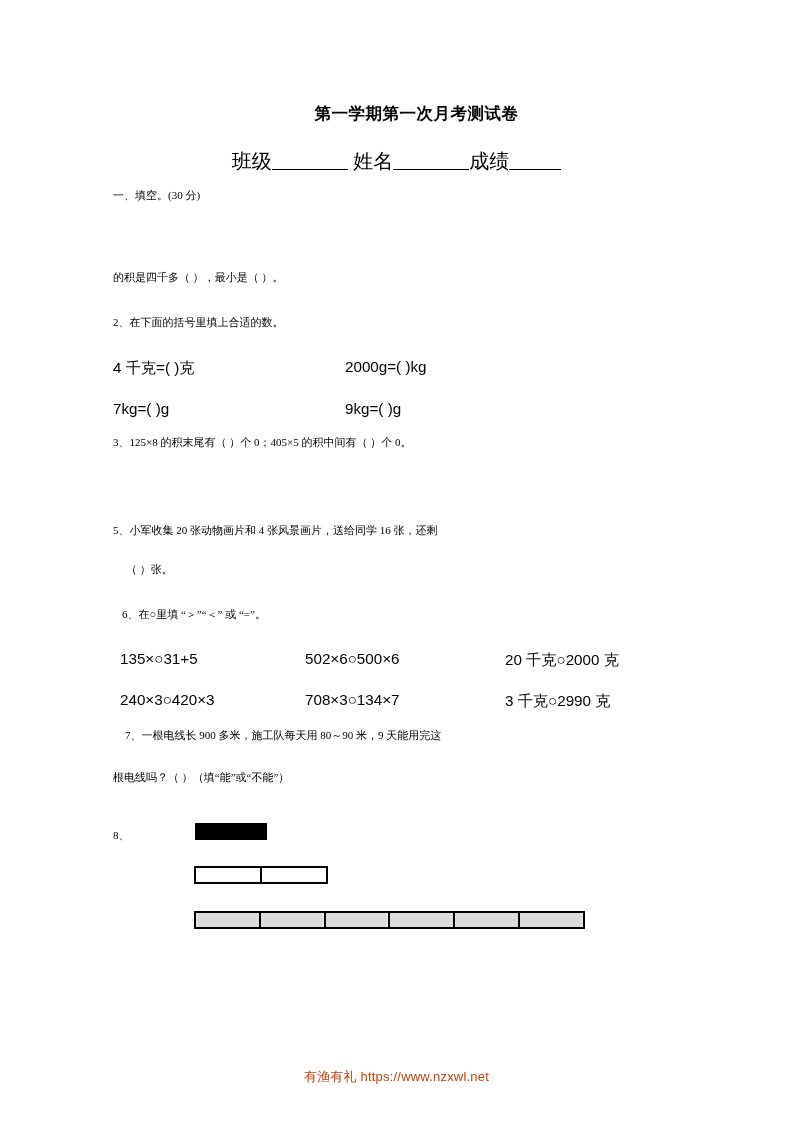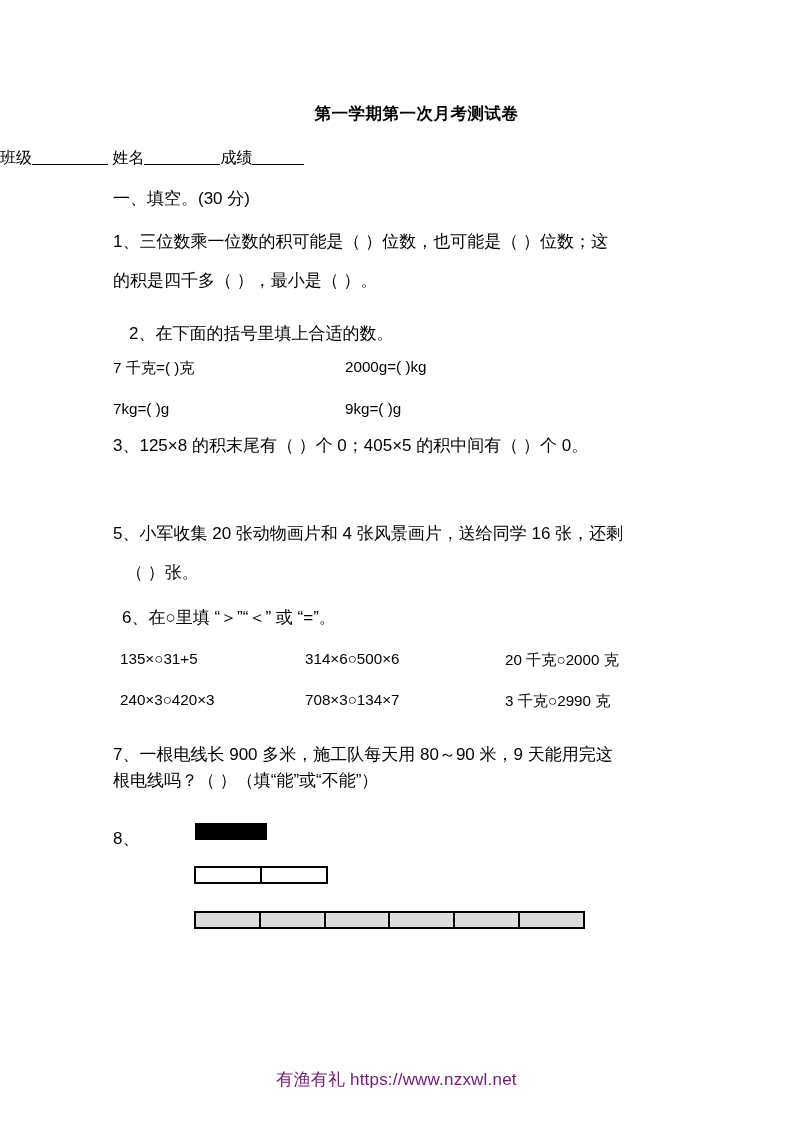--- a/index.html
+++ b/index.html
@@ -32,45 +32,46 @@
     font-weight: bold;
     letter-spacing: 0.5px;
     padding-left: 20px;
   }
 
   .header-line {
     position: absolute;
     left: 0;
     top: 148px;
     width: 793px;
-    text-align: left;
-    font-size: 16px;
+    text-align: center;
+    font-size: 20px;
   }
   .header-line .blank-lg { display:inline-block; width:76px; border-bottom:1px solid #000; vertical-align: -2px;}
   .header-line .blank-md { display:inline-block; width:76px; border-bottom:1px solid #000; vertical-align: -2px;}
   .header-line .blank-sm { display:inline-block; width:52px; border-bottom:1px solid #000; vertical-align: -2px;}
 
   .body-text {
     position: absolute;
     left: 113px;
-    font-size: 17px;
+    font-size: 11px;
     line-height: 1.0;
     white-space: nowrap;
+    font-family: Liberation Serif, serif;
   }
 
   .section-head { top: 190px; }
   .q1-l1 { top: 233px; }
   .q1-l2 { top: 272px; }
-  .q2-head { top: 325px; margin-left: 16px; }
+  .q2-head { top: 317px; }
   .q3 { top: 437px; }
   .q4 { top: 481px; }
   .q5-l1 { top: 525px; }
   .q5-l2 { top: 564px; left: 126px;}
   .q6-head { top: 609px; left: 122px;}
-  .q7-l1 { top: 746px; }
+  .q7-l1 { top: 730px; margin-left: 12px; }
   .q7-l2 { top: 772px; }
   .q8-label { top: 830px; }
   .q8-sub1 { top: 952px; left: 122px;}
 
   
   .conv-row {
     position: absolute;
     left: 113px;
     width: 600px;
     font-size: 15.2px;
@@ -132,63 +133,62 @@
     background: #dcdcdc;
   }
   .bar-gray .seg { background: #dcdcdc; }
 
   .footer {
     position: absolute;
     left: 0;
     top: 1068px;
     width: 793px;
     text-align: center;
-    font-size: 17px;
-    color: #701a75;
+    font-size: 13px;
+    color: #c2410c;
     letter-spacing: 0.2px;
   }
 </style>
 </head>
 <body>
 
 <div class="page">
 
   <div class="title">第一学期第一次月考测试卷</div>
 
   <div class="header-line">
     <span>班级</span><span class="blank-lg"></span>
     <span>姓名</span><span class="blank-md"></span><span>成绩</span><span class="blank-sm"></span>
   </div>
 
   <div class="body-text section-head">一、填空。(30 分)</div>
 
-  <div class="body-text q1-l1">1、三位数乘一位数的积可能是（  ）位数，也可能是（  ）位数；这</div>
   <div class="body-text q1-l2">的积是四千多（   ），最小是（   ）。</div>
 
   <div class="body-text q2-head">2、在下面的括号里填上合适的数。</div>
 
   <div class="conv-row conv-r1">
-    <span class="c1">7 千克=(        )克</span>
+    <span class="c1">4 千克=(        )克</span>
     <span class="c2">2000g=(        )kg</span>
   </div>
   <div class="conv-row conv-r2">
     <span class="c1">7kg=(        )g</span>
     <span class="c2">9kg=(        )g</span>
   </div>
 
   <div class="body-text q3">3、125×8 的积末尾有（  ）个 0；405×5 的积中间有（  ）个 0。</div>
 
   <div class="body-text q5-l1">5、小军收集 20 张动物画片和 4 张风景画片，送给同学 16 张，还剩</div>
   <div class="body-text q5-l2">（                ）张。</div>
 
   <div class="body-text q6-head">6、在○里填 “＞”“＜” 或 “=”。</div>
 
   <div class="cmp-row cmp-r1">
     <span class="k1">135×○31+5</span>
-    <span class="k2">314×6○500×6</span>
+    <span class="k2">502×6○500×6</span>
     <span class="k3">20 千克○2000 克</span>
   </div>
   <div class="cmp-row cmp-r2">
     <span class="k1">240×3○420×3</span>
     <span class="k2">708×3○134×7</span>
     <span class="k3">3 千克○2990 克</span>
   </div>
 
   <div class="body-text q7-l1">7、一根电线长 900 多米，施工队每天用 80～90 米，9 天能用完这</div>
   <div class="body-text q7-l2">根电线吗？（       ）（填“能”或“不能”）</div>

